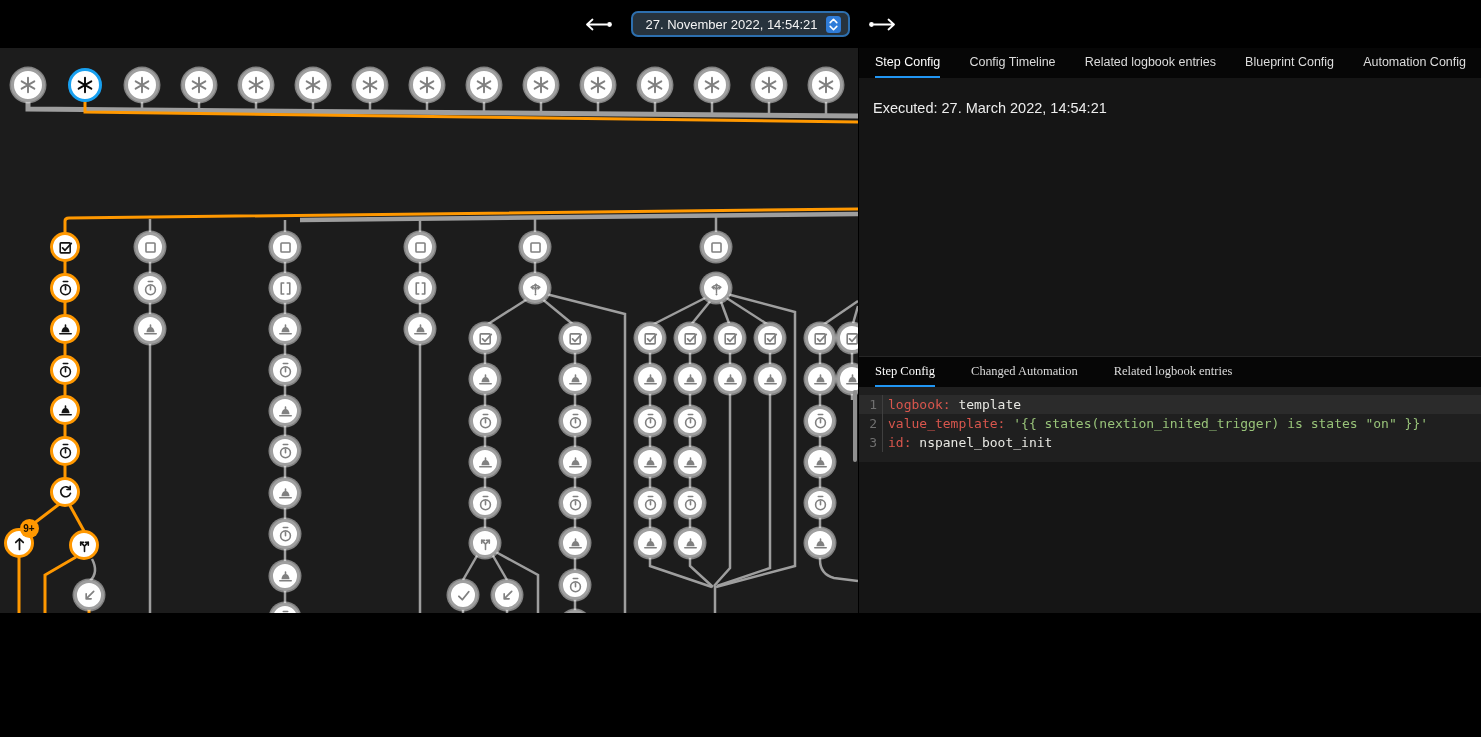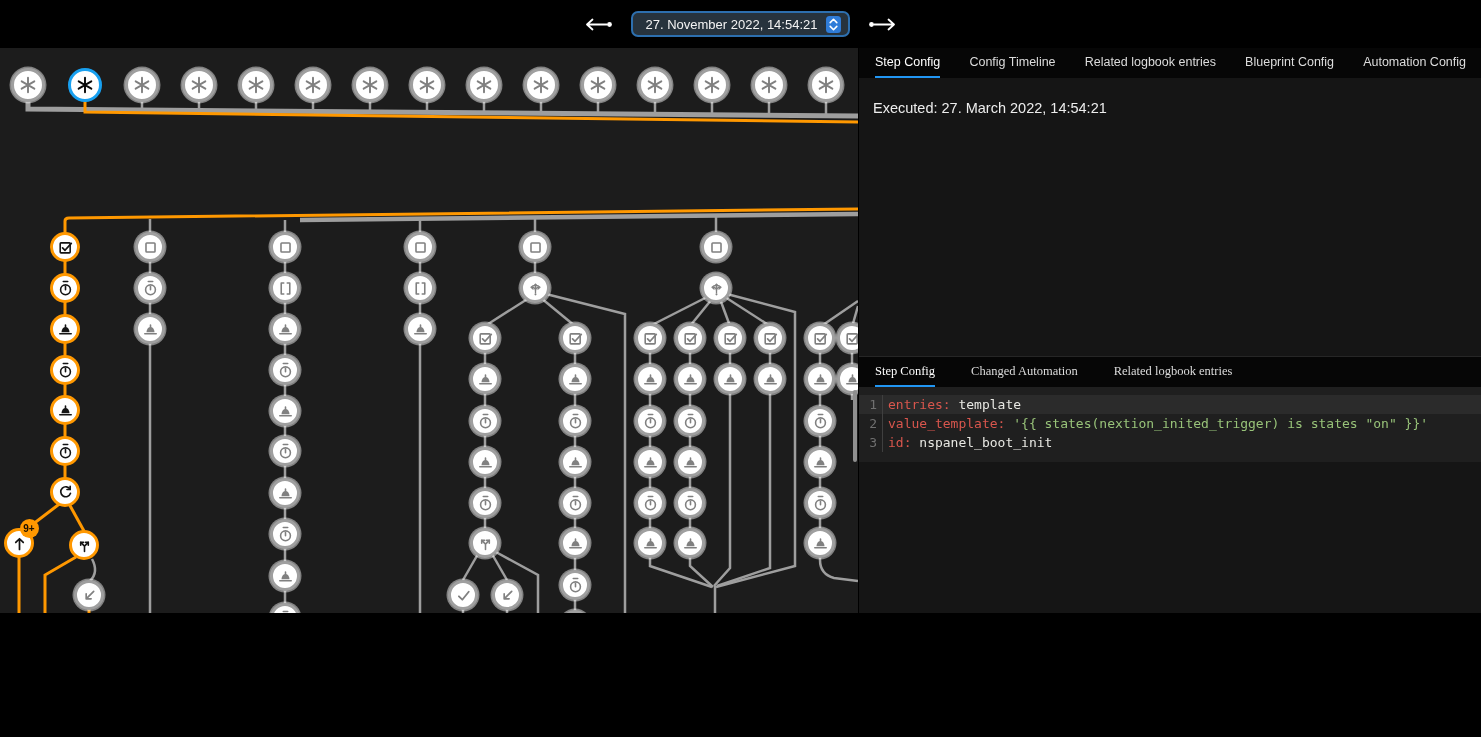--- a/index.html
+++ b/index.html
@@ -779,21 +779,21 @@
     <div class="section2">
       <div class="tabs packed" id="cfgTabs">
           <span class="tab active">Step Config</span>
           <span class="tab">Changed Automation</span>
           <span class="tab">Related logbook entries</span>
         </div>
       <div class="editor" id="codeEditor">
           <div class="cline active">
             <span class="gut">1</span>
             <span class="csep"></span>
-            <span class="ctext"><span class="tok-key">entries:</span><span class="tok-val"> template</span></span>
+            <span class="ctext"><span class="tok-key">logbook:</span><span class="tok-val"> template</span></span>
           </div>
           <div class="cline">
             <span class="gut">2</span>
             <span class="csep"></span>
             <span class="ctext"><span class="tok-key">value_template:</span><span class="tok-val"> </span><span class="tok-str">'{{ states(nextion_inited_trigger) is states "on" }}'</span></span>
           </div>
           <div class="cline">
             <span class="gut">3</span>
             <span class="csep"></span>
             <span class="ctext"><span class="tok-key">id:</span><span class="tok-val"> nspanel_boot_init</span></span>

